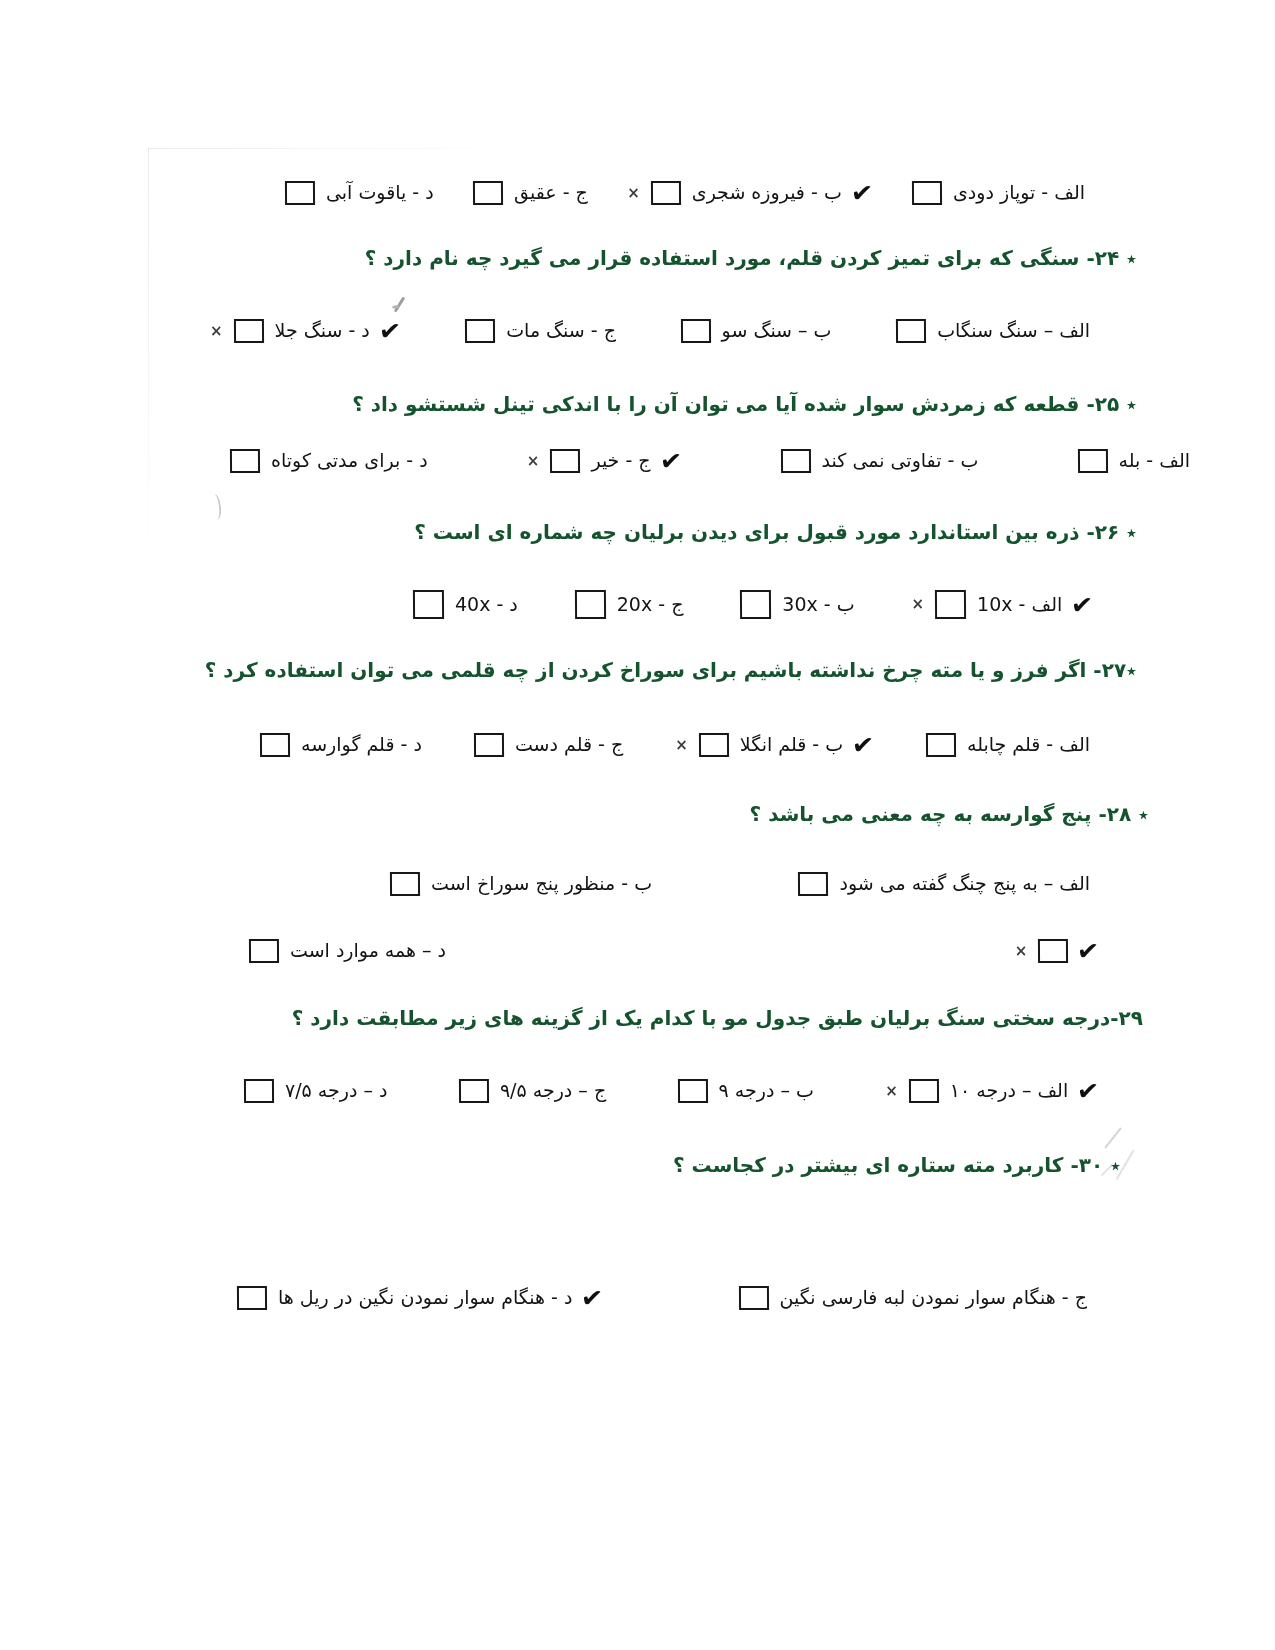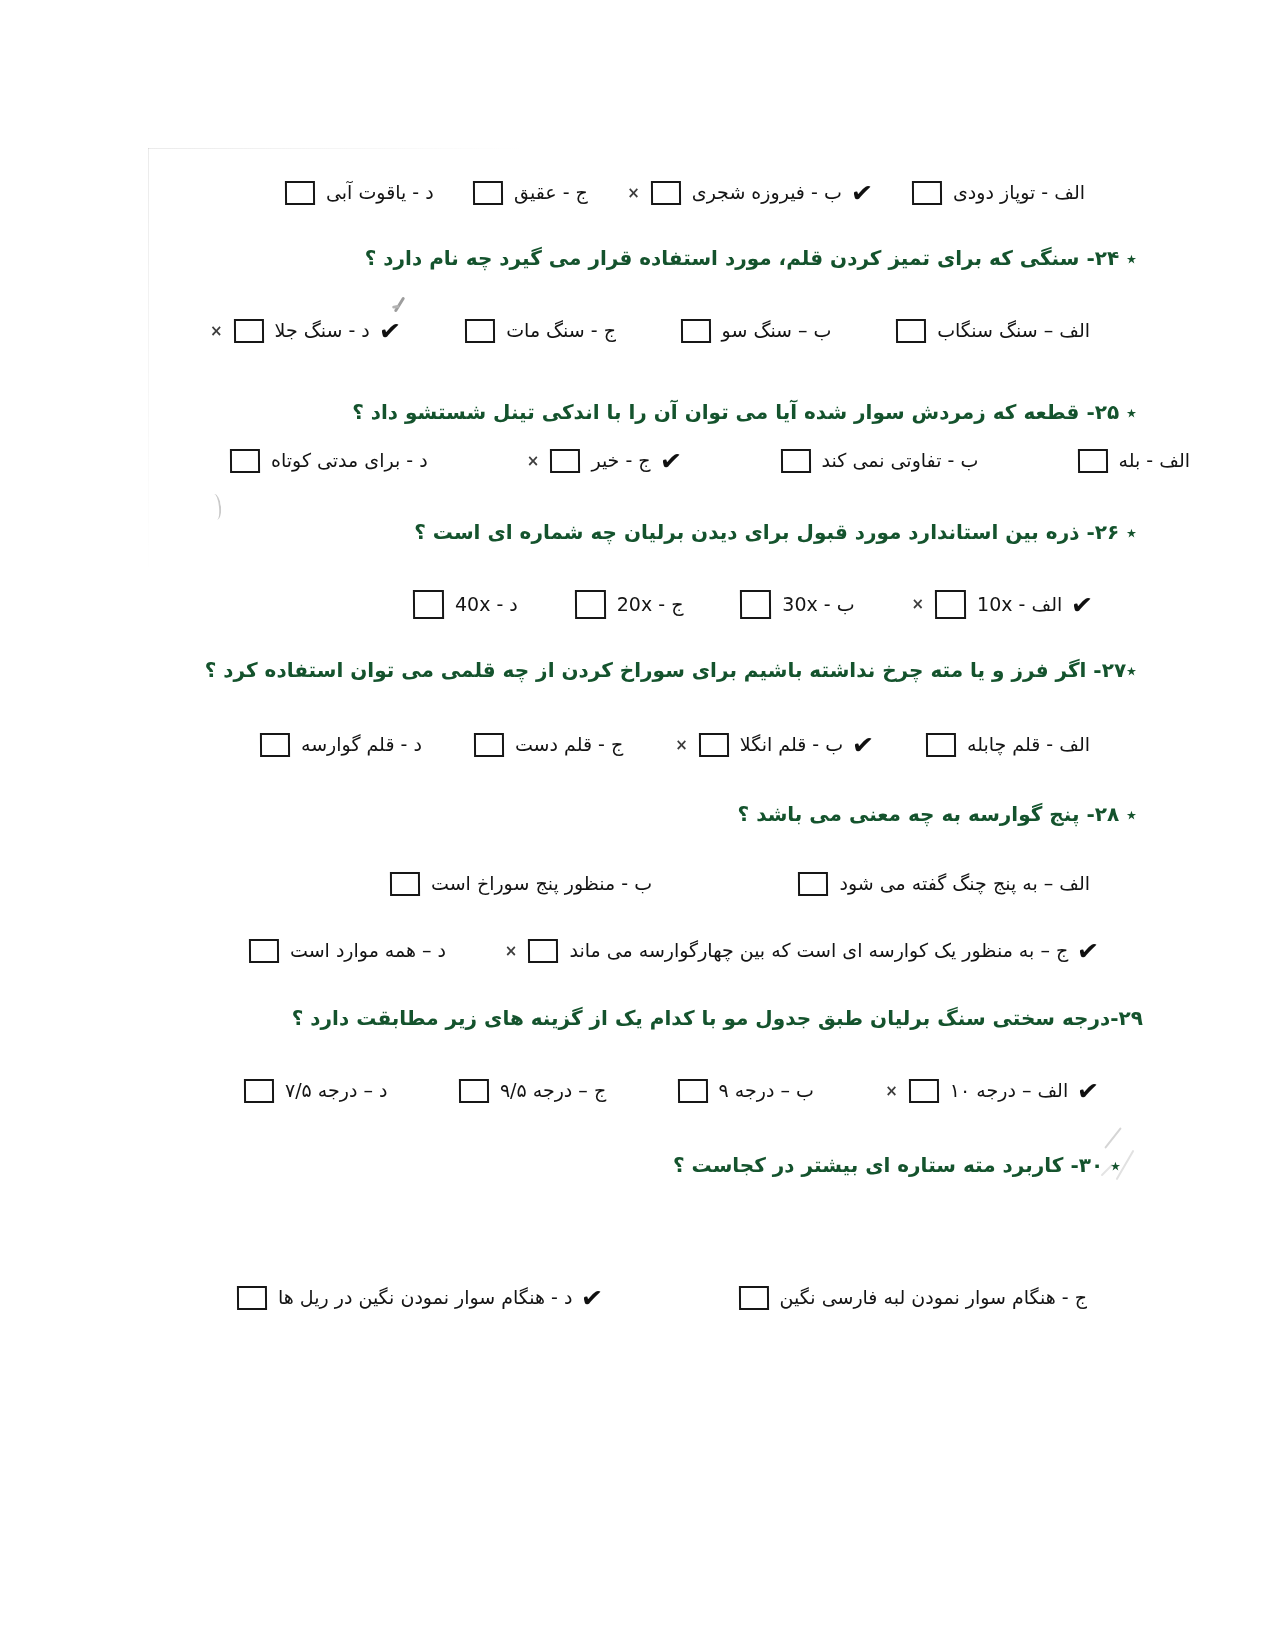--- a/index.html
+++ b/index.html
@@ -95,21 +95,21 @@
       <span class="box"></span>
     </div>
     <div class="opt">
       <span class="chk">✔</span>
       <span class="lbl">د - سنگ جلا</span>
       <span class="box"></span>
       <span class="xmk">×</span>
     </div>
   </div>
 
-  <h3 class="qh" style="top:400px;right:138px;margin-left:12px;">٭ ۲۵- قطعه که زمردش سوار شده آیا می توان آن را با اندکی تینل شستشو داد ؟</h3>
+  <h3 class="qh" style="top:392px;right:138px;margin-left:12px;">٭ ۲۵- قطعه که زمردش سوار شده آیا می توان آن را با اندکی تینل شستشو داد ؟</h3>
   <div class="paren"></div>
   <div class="row" style="top:448px;right:85px;width:960px;">
     <div class="opt">
       <span class="lbl">الف - بله</span>
       <span class="box"></span>
     </div>
     <div class="opt">
       <span class="lbl">ب - تفاوتی نمی کند</span>
       <span class="box"></span>
     </div>
@@ -162,35 +162,34 @@
     <div class="opt">
       <span class="lbl">ج - قلم دست</span>
       <span class="box"></span>
     </div>
     <div class="opt">
       <span class="lbl">د - قلم گوارسه</span>
       <span class="box"></span>
     </div>
   </div>
 
-  <h3 class="qh" style="top:802px;right:138px;">٭ ۲۸- پنج گوارسه به چه معنی می باشد ؟</h3>
+  <h3 class="qh" style="top:802px;right:126px;">٭ ۲۸- پنج گوارسه به چه معنی می باشد ؟</h3>
   <div class="row" style="top:872px;right:185px;width:700px;">
     <div class="opt">
       <span class="lbl">الف – به پنج چنگ گفته می شود</span>
       <span class="box"></span>
     </div>
     <div class="opt">
       <span class="lbl">ب - منظور پنج سوراخ است</span>
       <span class="box"></span>
     </div>
   </div>
   <div class="row" style="top:938px;right:176px;width:850px;">
     <div class="opt">
       <span class="chk">✔</span>
-      <span class="lbl">ج – به منظور یک کوارسه ای است که بین چهارگوارسه می ماند</span>
       <span class="box"></span>
       <span class="xmk">×</span>
     </div>
     <div class="opt">
       <span class="lbl">د – همه موارد است</span>
       <span class="box"></span>
     </div>
   </div>
 
   <h3 class="qh" style="top:1006px;right:132px;">۲۹-درجه سختی سنگ برلیان طبق جدول مو با کدام یک از گزینه های زیر مطابقت دارد ؟</h3>

